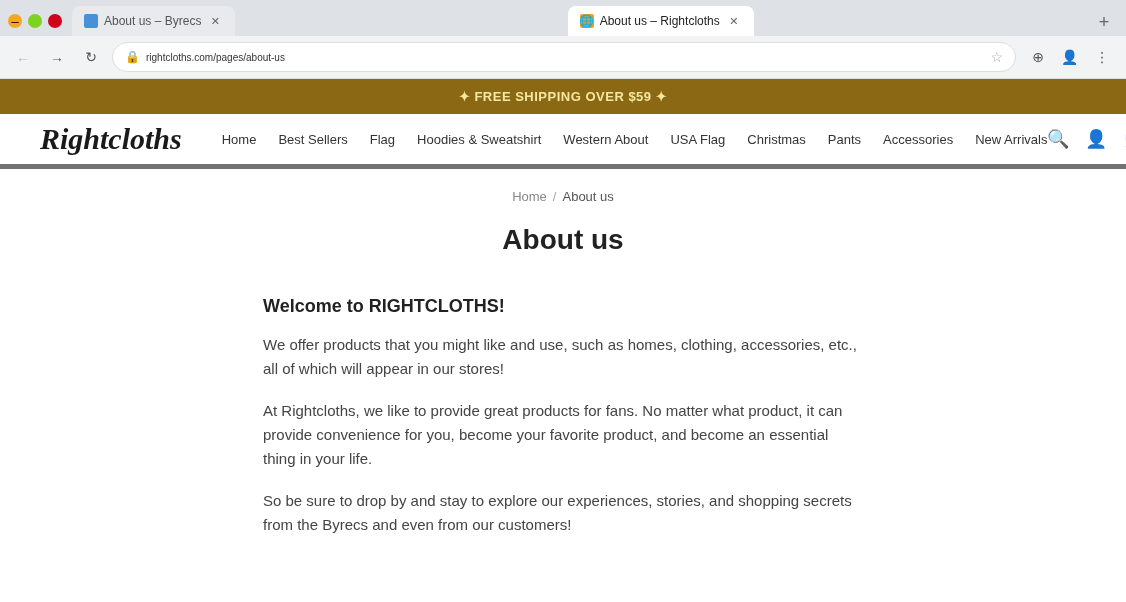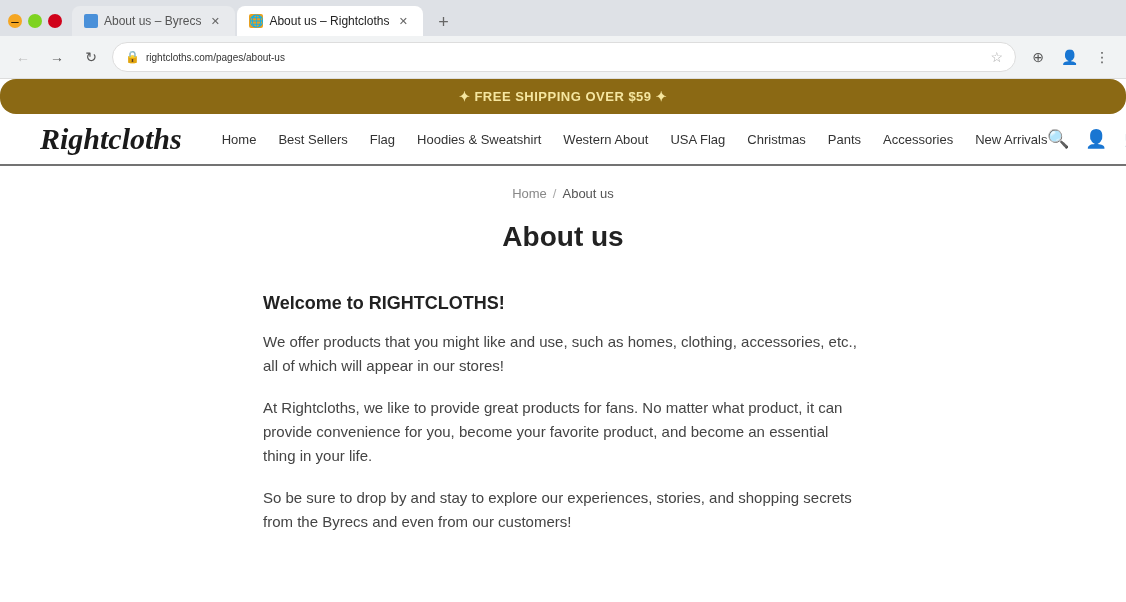--- a/index.html
+++ b/index.html
@@ -28,20 +28,21 @@
       width: 14px; height: 14px; border-radius: 50%; border: none; cursor: pointer; display: flex; align-items: center; justify-content: center;
     }
     .wc-min { background: #f5a623; }
     .wc-max { background: #7ed321; }
     .wc-close { background: #d0021b; }
     .browser-tabs {
       display: flex;
       align-items: flex-end;
       flex: 1;
       gap: 2px;
+      justify-content: space-between;
     }
     .tab {
       display: flex;
       align-items: center;
       padding: 6px 12px;
       background: #e8eaed;
       border-radius: 8px 8px 0 0;
       font-size: 12px;
       color: #555;
       max-width: 220px;
@@ -99,27 +100,26 @@
 
     
     .shipping-banner {
       background: #8B6914;
       color: #f5e6a0;
       text-align: center;
       padding: 10px;
       font-size: 13px;
       font-weight: bold;
       letter-spacing: 0.5px;
-      border-radius: 16px;
     }
     .site-header {
       display: flex;
       align-items: center;
       padding: 10px 40px;
-      border-bottom: 2px solid #737373;
+      border-bottom: 5px solid #737373;
     }
     .main-nav {
       display: flex;
       gap: 22px;
       flex: 1;
       align-items: center;
     }
     .main-nav a {
       text-decoration: none;
       color: #333;

